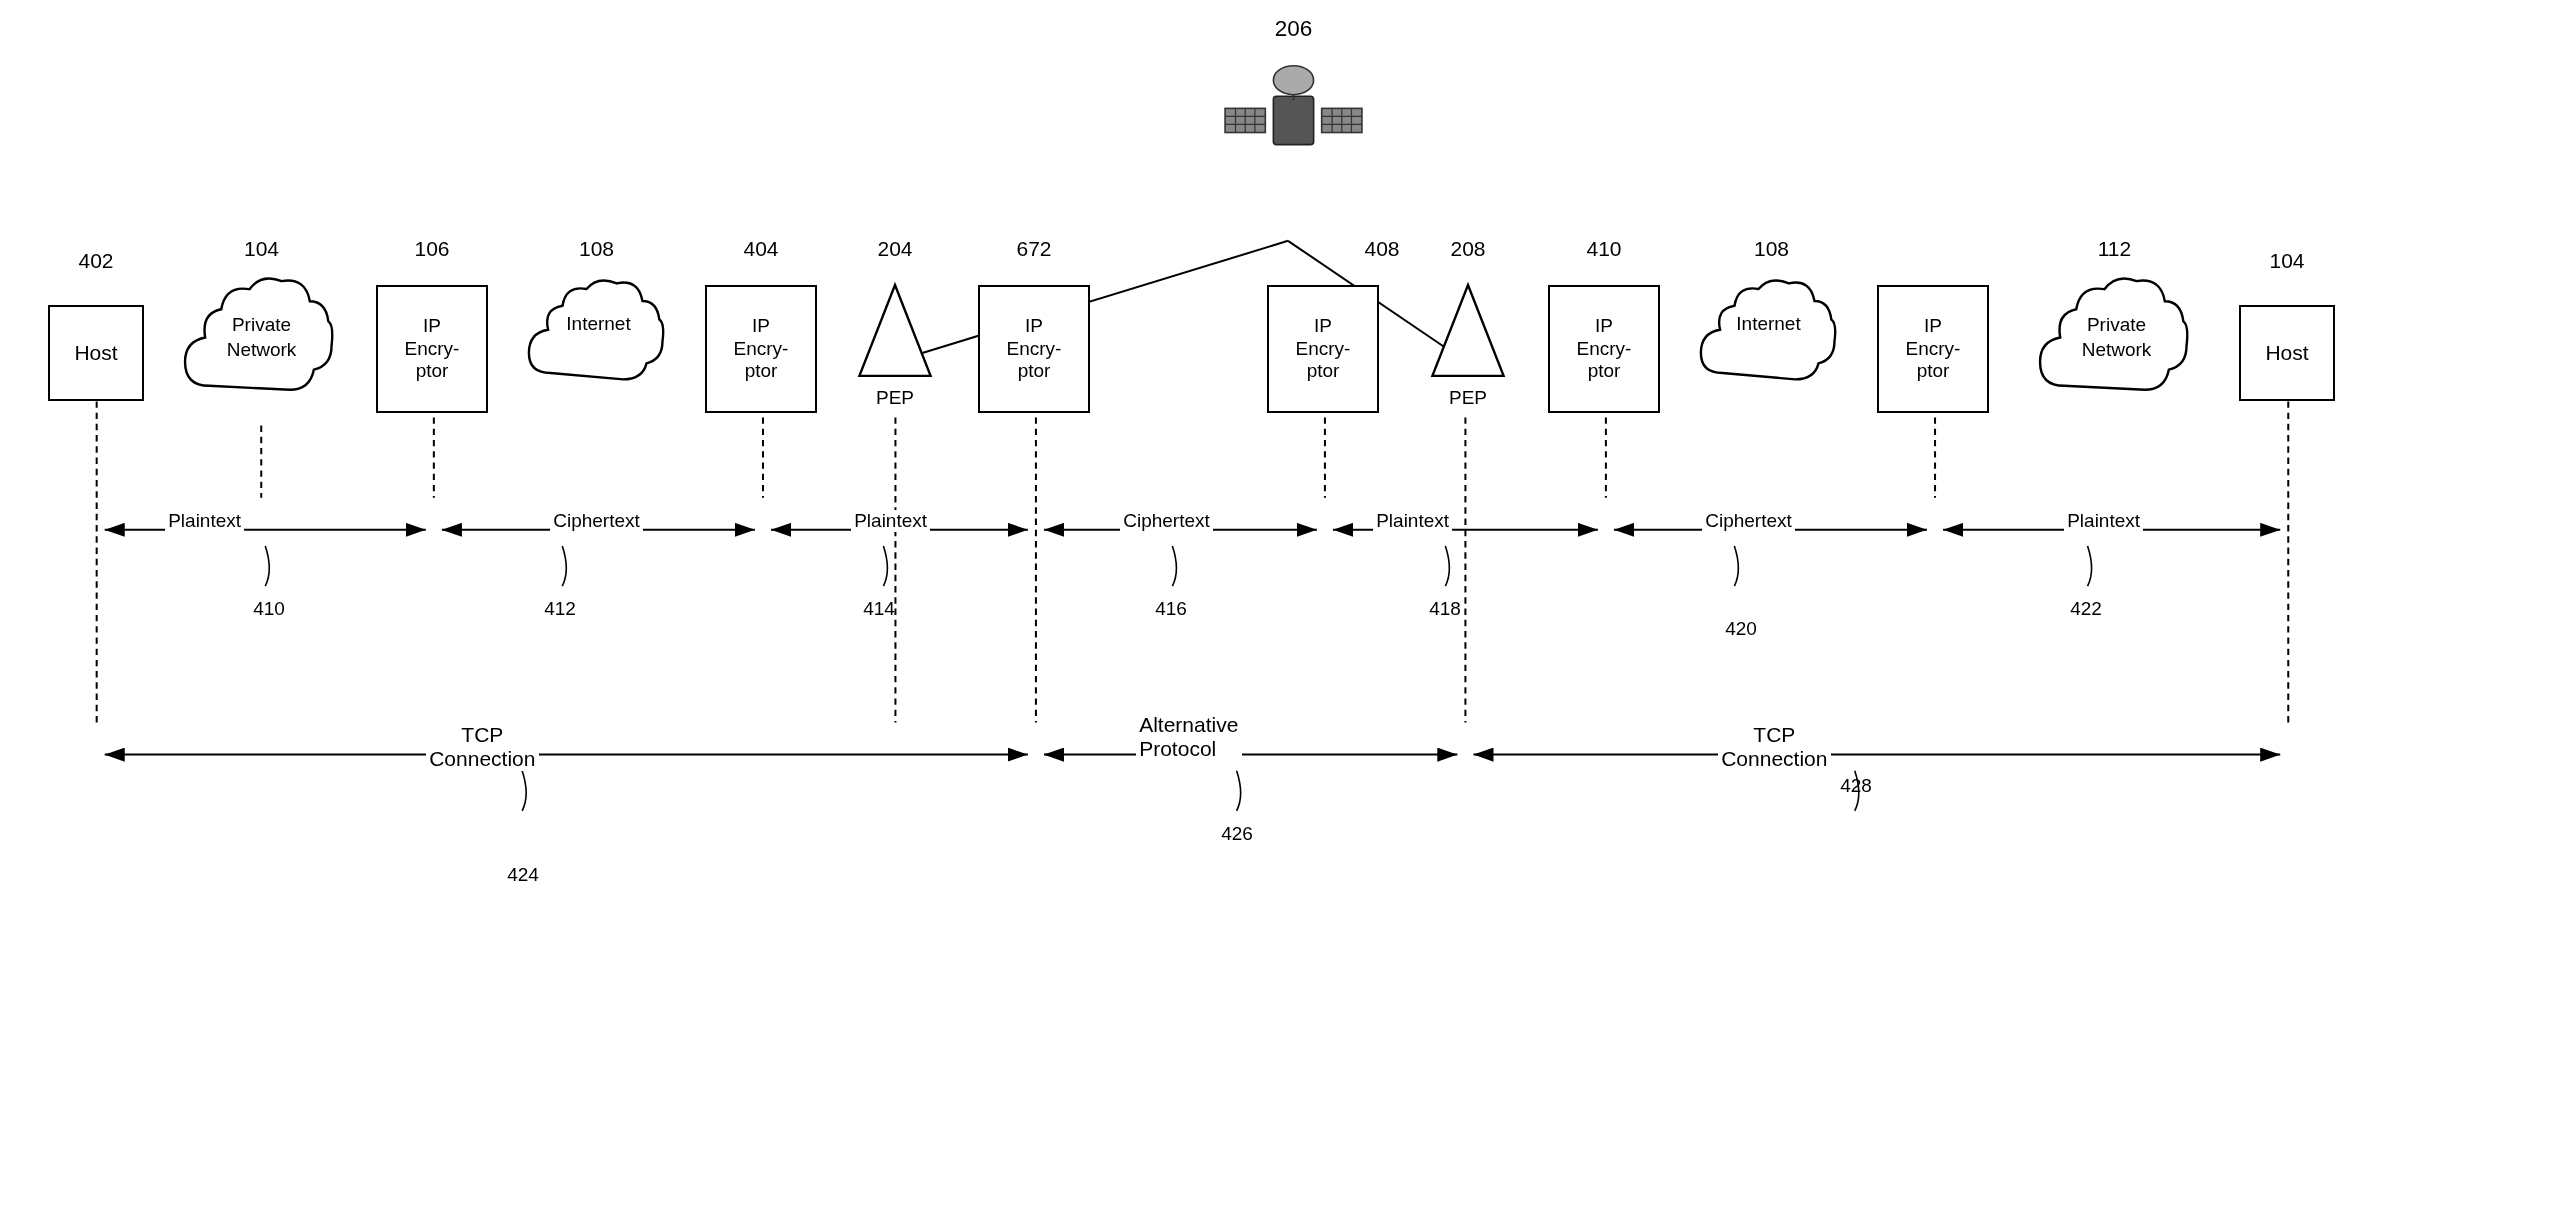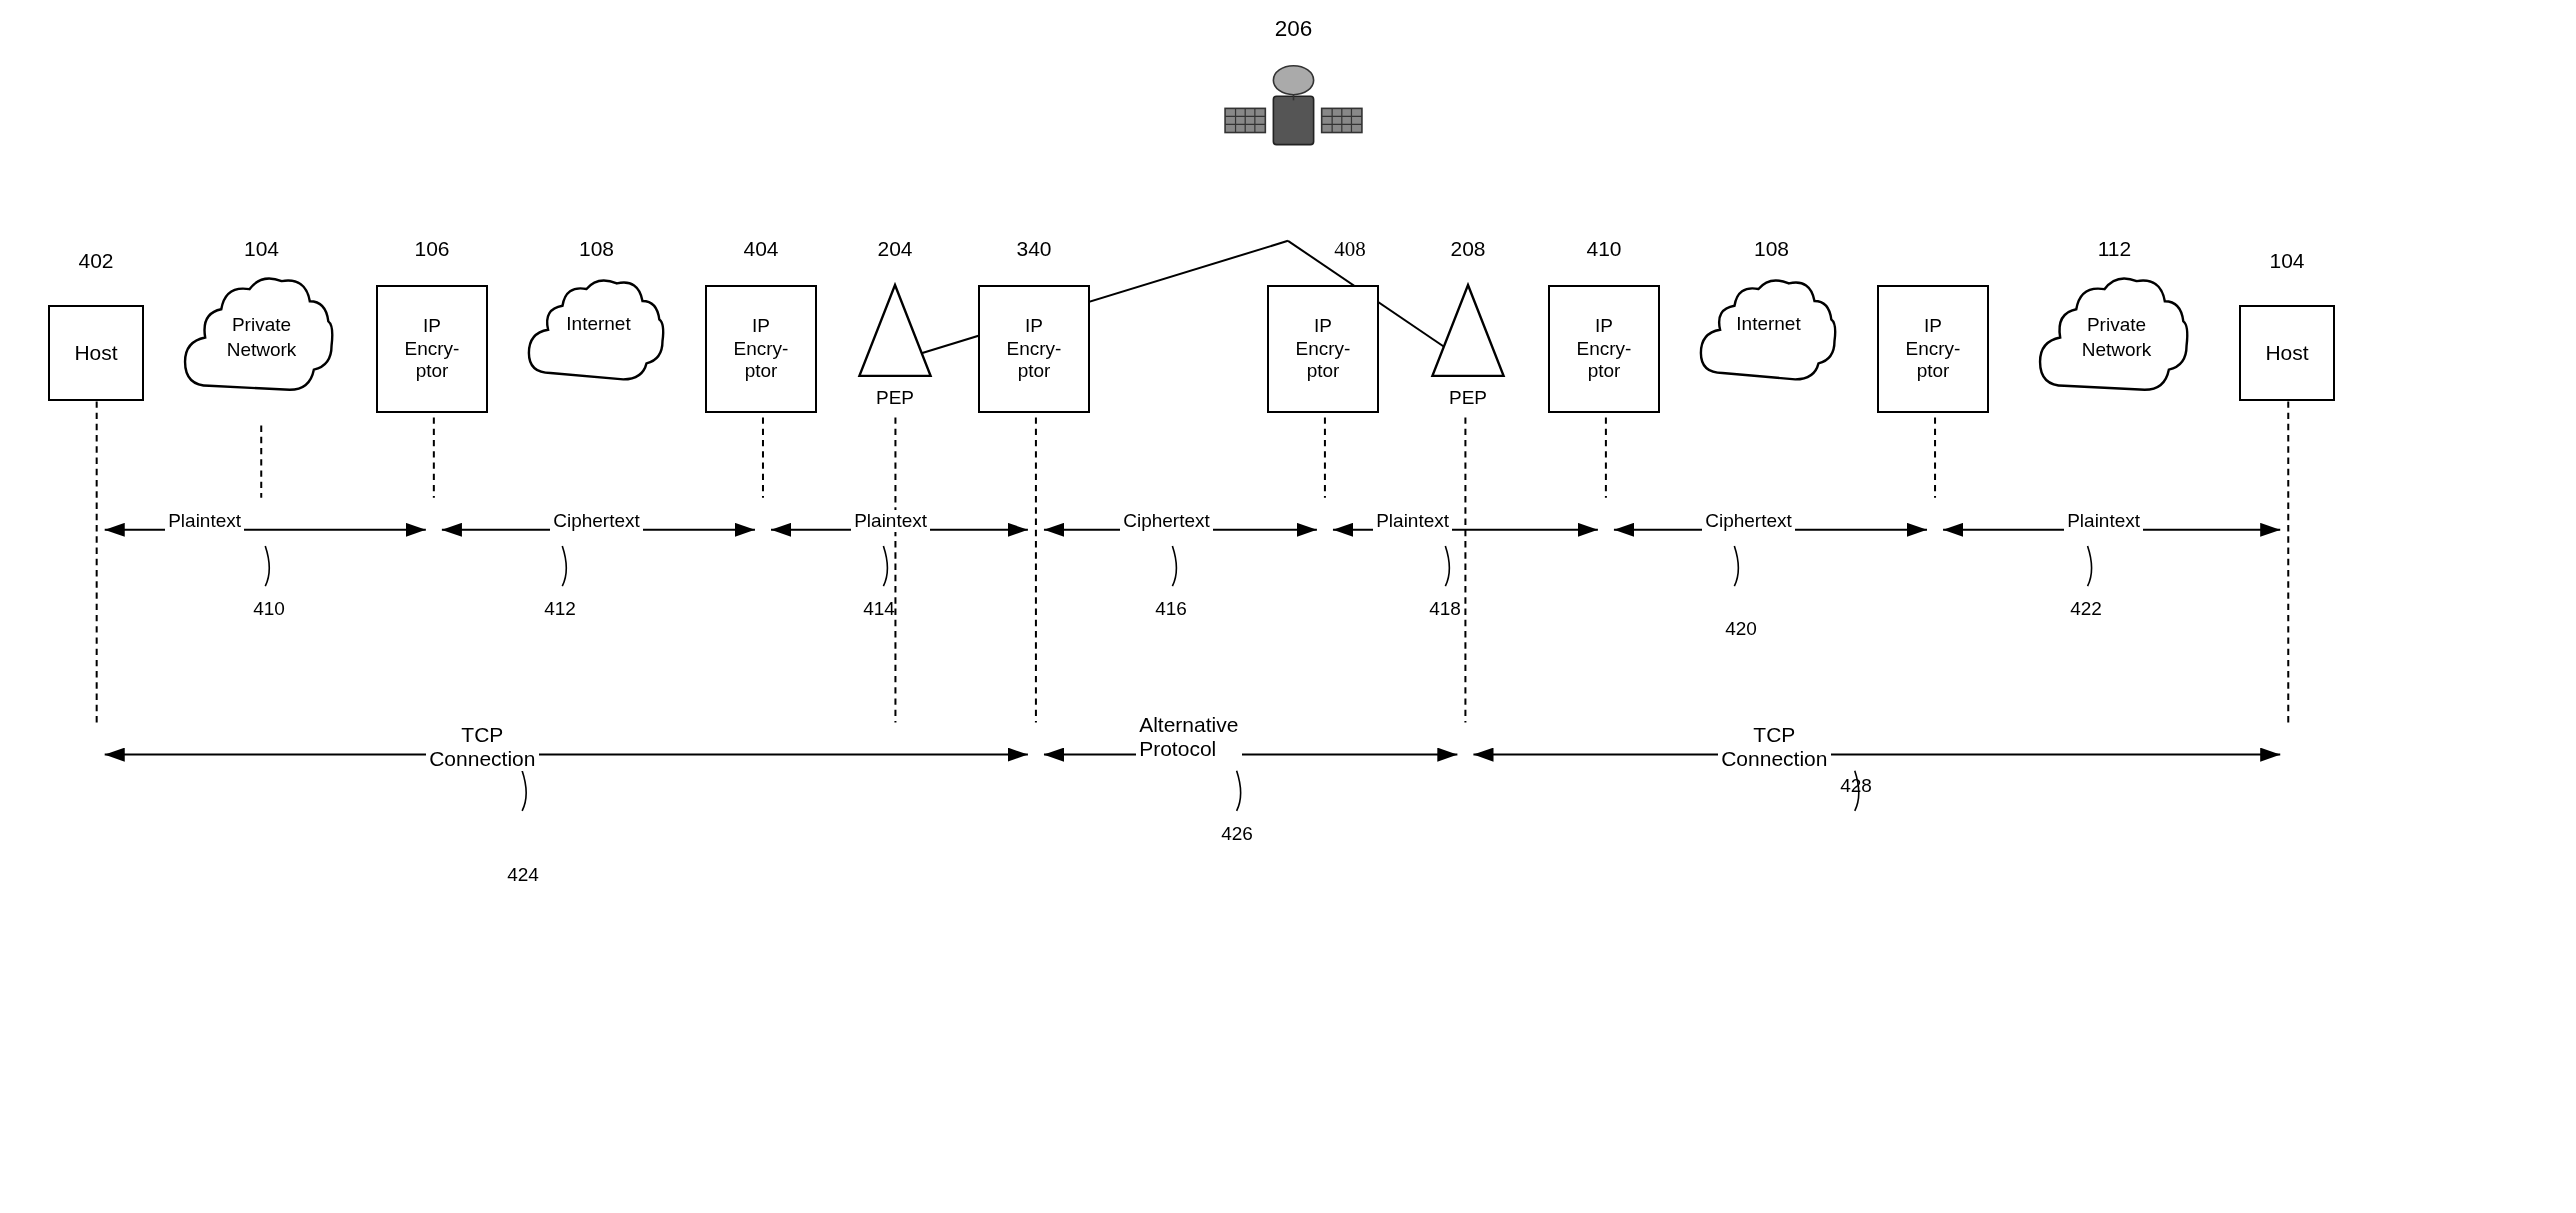--- a/index.html
+++ b/index.html
@@ -195,24 +195,24 @@
   <div class="node box-node" style="left:705px; top:285px; width:112px; height:128px; font-size:19px; line-height:1.2;">IP<br>Encry-<br>ptor</div>
 
   <div class="ref-label" style="left:847px; top:237px; width:96px;">204</div>
   <div style="position:absolute; left:847px; top:281px; width:96px; height:128px; display:flex; flex-direction:column; align-items:center; justify-content:flex-end;">
     <svg width="80" height="104" viewBox="0 0 100 130">
       <polygon points="50,5 95,120 5,120" fill="#fff" stroke="#000" stroke-width="3"></polygon>
     </svg>
     <div style="font-size:19px; margin-top:3.2px;">PEP</div>
   </div>
 
-  <div class="ref-label" style="left:978px; top:237px; width:112px;">340</div>
+  <div class="ref-label" style="left:978px; top:237px; width:112px;">672</div>
   <div class="node box-node" style="left:978px; top:285px; width:112px; height:128px; font-size:19px; line-height:1.2;">IP<br>Encry-<br>ptor</div>
 
-  <div class="ref-label" style="left:1294px; top:237px; width:112px;font-family:Liberation Serif, serif;">408</div>
+  <div class="ref-label" style="left:1326px; top:237px; width:112px;">408</div>
   <div class="node box-node" style="left:1267px; top:285px; width:112px; height:128px; font-size:19px; line-height:1.2;">IP<br>Encry-<br>ptor</div>
 
   <div class="ref-label" style="left:1420px; top:237px; width:96px;">208</div>
   <div style="position:absolute; left:1420px; top:281px; width:96px; height:128px; display:flex; flex-direction:column; align-items:center; justify-content:flex-end;">
     <svg width="80" height="104" viewBox="0 0 100 130">
       <polygon points="50,5 95,120 5,120" fill="#fff" stroke="#000" stroke-width="3"></polygon>
     </svg>
     <div style="font-size:19px; margin-top:3.2px;">PEP</div>
   </div>
 

